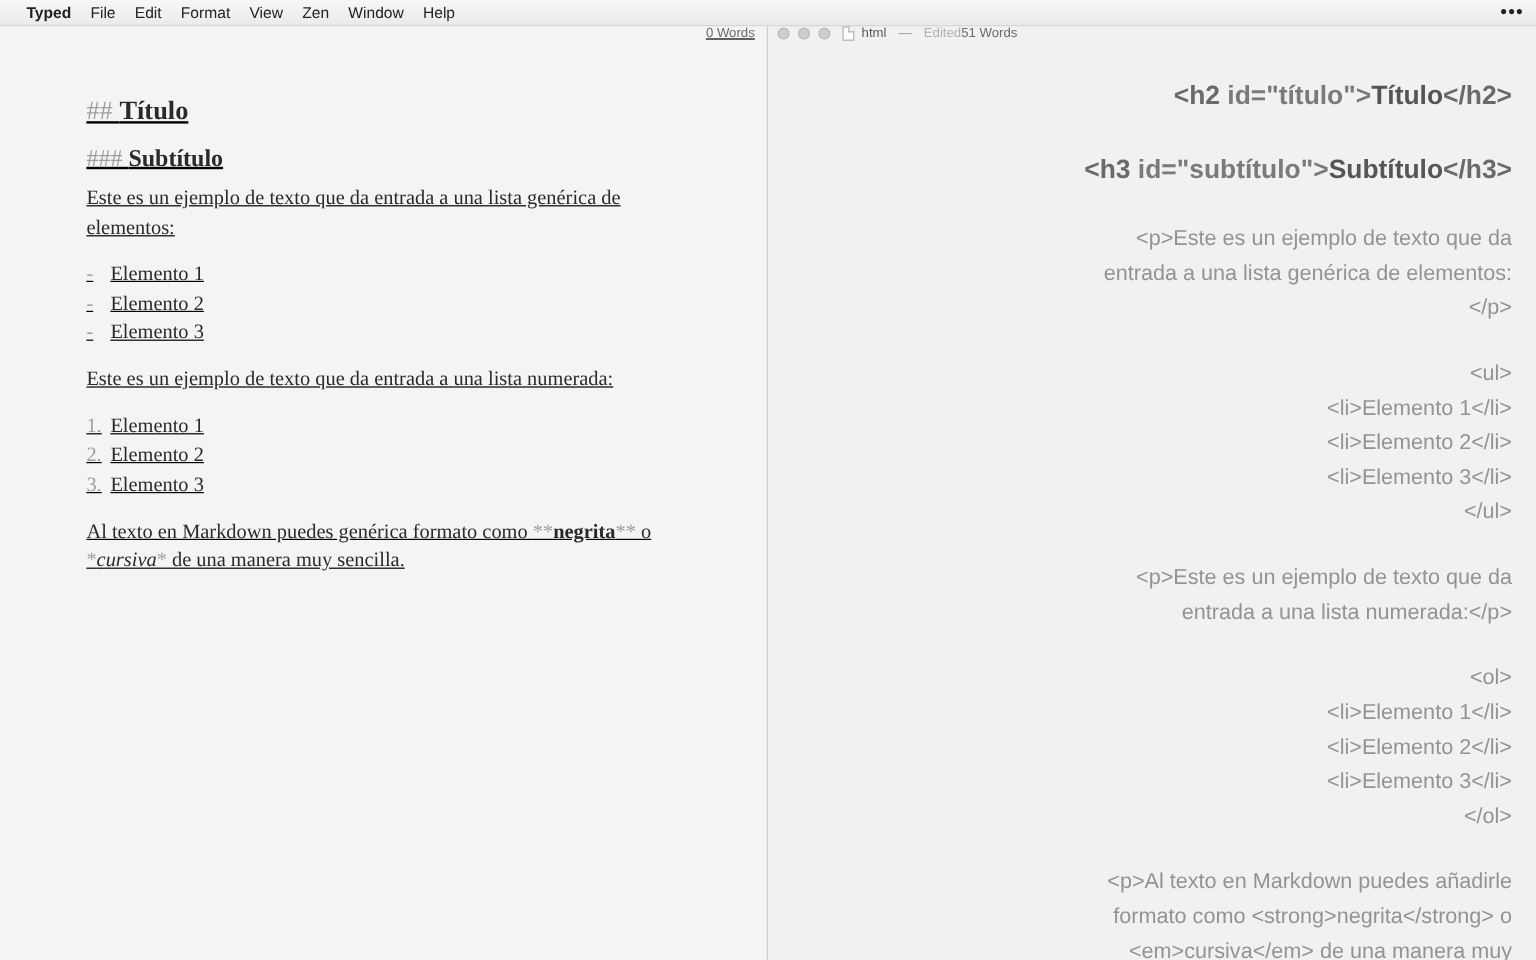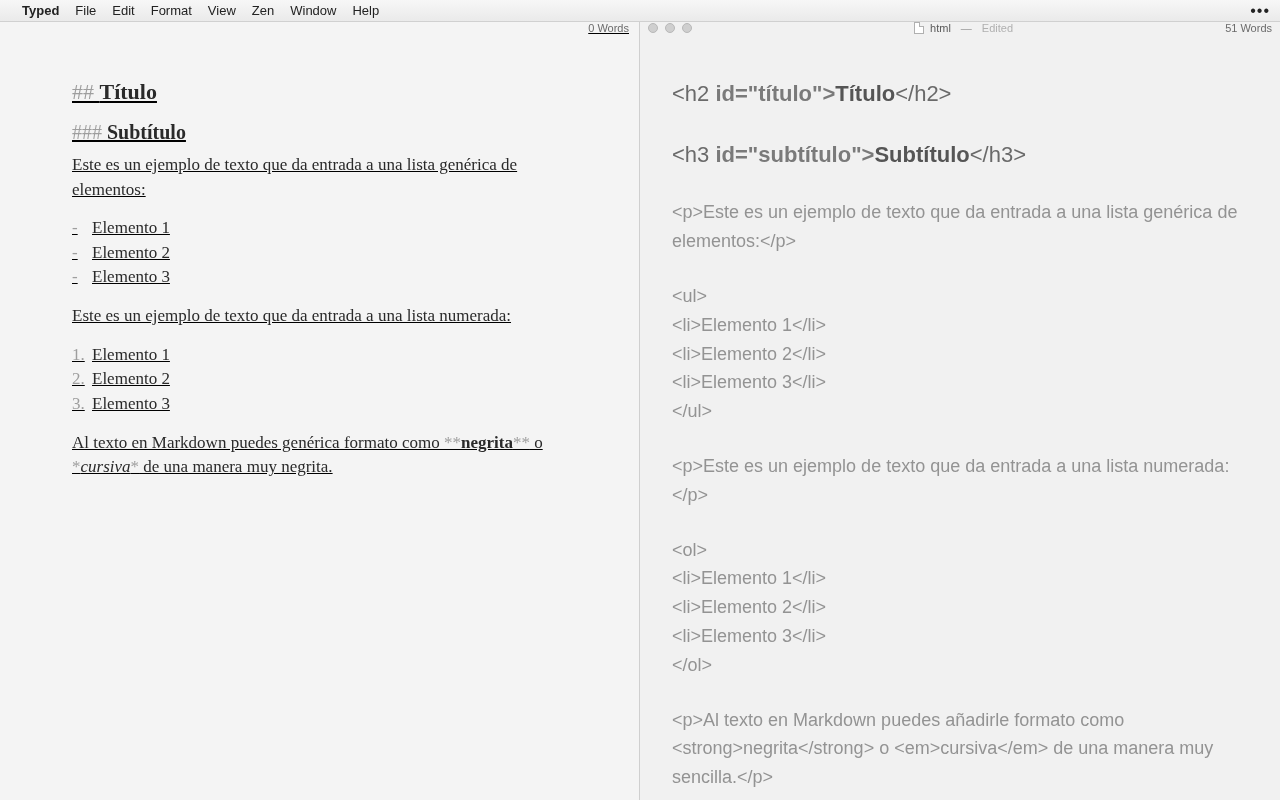--- a/index.html
+++ b/index.html
@@ -24,36 +24,36 @@
   .editor .h2 { font-size: 22px; font-weight: 700; margin-bottom: 10px; }
   .editor .h3 { font-size: 20px; font-weight: 700; margin-bottom: 6px; }
   .editor p { margin: 6px 0 14px 0; }
   .editor .list { margin: 0 0 14px 0; }
   .editor .list .li { display: flex; gap: 6px; }
   .editor .list .li .bullet { color: #9e9e9e; min-width: 14px; }
   .editor strong { font-weight: 700; }
   .editor em { font-style: italic; }
 
   
-  .pane-right { width: 640px; background: #f1f1f1; display: flex; flex-direction: column; }
+  .pane-right { width: 640px; background: #f1f1f1; display: flex; flex-direction: row; text-align: right; }
   .titlebar { height: 14px; display: flex; align-items: center; padding: 0 8px 2px 8px; font-size: 11px; color: #8a8a8a; }
   .traffic { display: flex; gap: 7px; margin-right: 10px; }
   .traffic .dot { width: 10px; height: 10px; border-radius: 50%; background: #cfcfcf; border: 1px solid #b8b8b8; }
   .titlebar .center { flex:1; display:flex; justify-content:center; align-items:center; gap:6px; }
   .titlebar .docicon { width:10px; height:12px; background:#fff; border:1px solid #b0b0b0; position:relative; }
   .titlebar .docicon::after { content:""; position:absolute; right:-1px; top:-1px; width:4px; height:4px; background:#f1f1f1; border-left:1px solid #b0b0b0; border-bottom:1px solid #b0b0b0; }
   .titlebar .doctitle { color:#5a5a5a; }
   .titlebar .dash { color:#9a9a9a; margin:0 4px; }
   .titlebar .edited { color:#b0b0b0; }
   .titlebar .right { margin-left:auto; color:#6b6b6b; }
 
   .code { flex:1; padding: 40px 20px 40px 32px; font-family: "Helvetica Neue", Arial, sans-serif; font-size: 18px; line-height: 1.6; color:#939393; }
   .code .ln { white-space: pre-wrap; }
   .code .blank { height: 26px; }
-  .code .tagname { color:#6a6a6a; }
+  .code .tagname { color:#6a6a6a;font-weight:bold; }
   .code .attr { font-weight:700; color:#7a7a7a; }
   .code .txt { color:#6a6a6a; }
   .code .big .tagname { font-size:22px; }
   .code .big .attr { font-size:22px; }
   .code .big .txt { font-size:22px; font-weight:700; color:#555; }
 </style>
 </head>
 <body>
 
 <div class="menubar">
@@ -111,21 +111,21 @@
             <span class="bullet">2.</span>
             <span>Elemento 2</span>
           </div>
         <div class="li">
             <span class="bullet">3.</span>
             <span>Elemento 3</span>
           </div>
       </div>
 
       <p>
-        <span>Al texto en Markdown puedes genérica formato como </span><span class="md-mark">**</span><strong>negrita</strong><span class="md-mark">**</span><span> o </span><span class="md-mark">*</span><em>cursiva</em><span class="md-mark">*</span><span> de una manera muy negrita.</span>
+        <span>Al texto en Markdown puedes genérica formato como </span><span class="md-mark">**</span><strong>negrita</strong><span class="md-mark">**</span><span> o </span><span class="md-mark">*</span><em>cursiva</em><span class="md-mark">*</span><span> de una manera muy sencilla.</span>
       </p>
     </div>
   </div>
 
   <div class="pane-right">
     <div class="titlebar">
       <div class="traffic">
         <span class="dot"></span>
         <span class="dot"></span>
         <span class="dot"></span>

